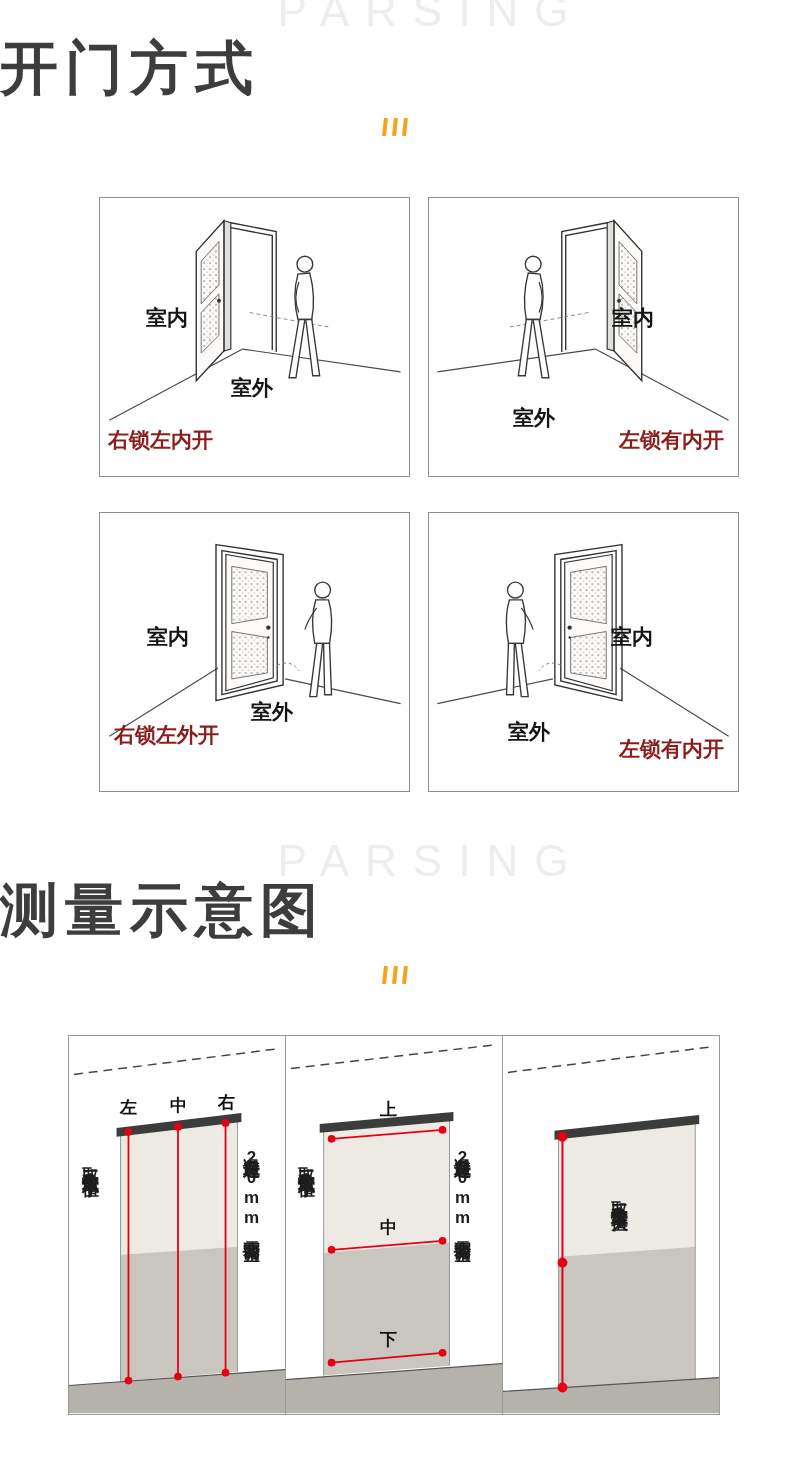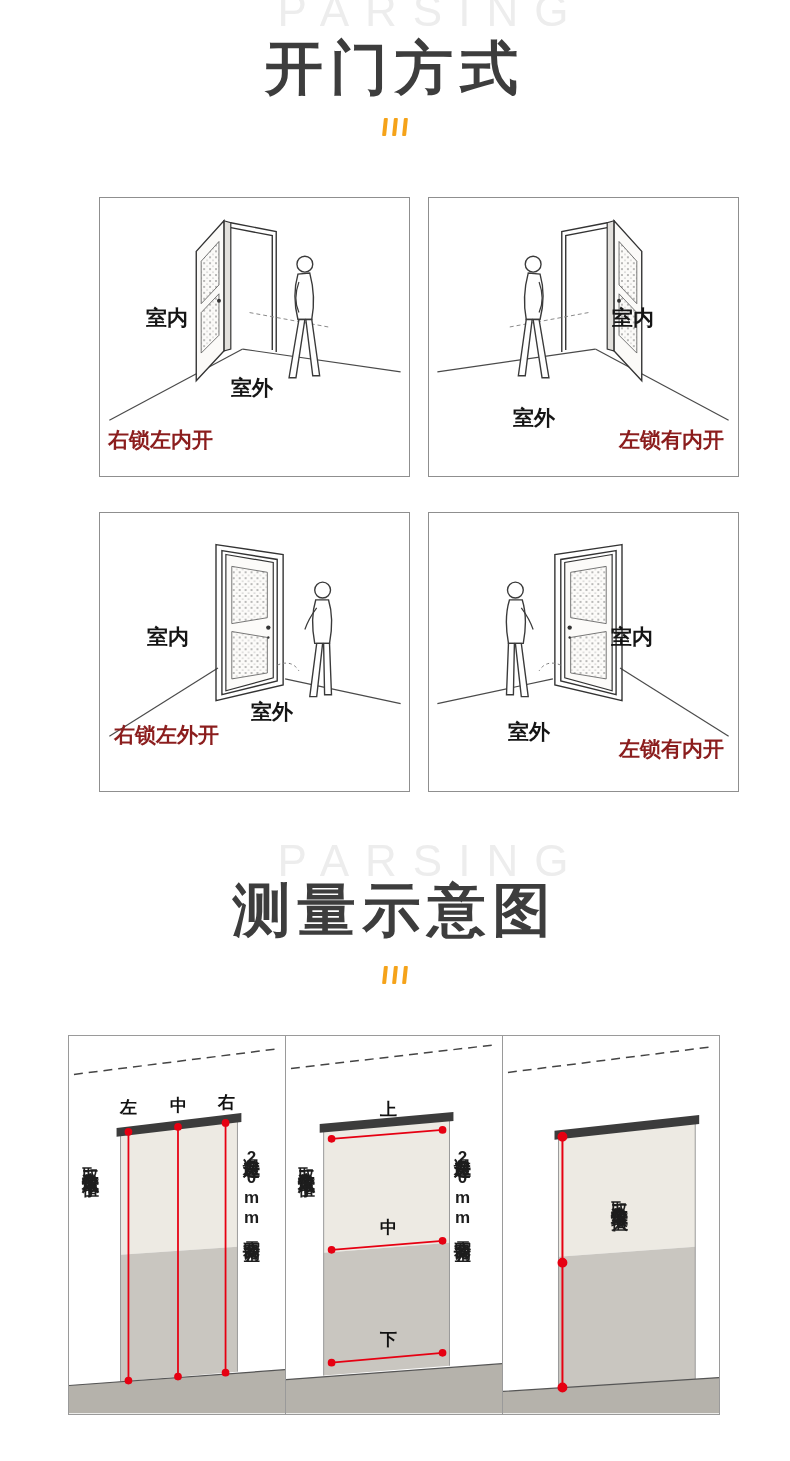--- a/index.html
+++ b/index.html
@@ -4,21 +4,21 @@
 <style>
   html,body{margin:0;padding:0;background:#fff;}
   .page{position:relative;width:790px;height:1461px;background:#fff;overflow:hidden;
         font-family:"Liberation Sans", sans-serif;}
 
   .watermark{position:absolute;width:100%;text-align:center;font-size:44px;font-weight:400;
              color:#ededed;letter-spacing:16px;z-index:0;user-select:none;padding-left:36px;}
   .wm-top{top:-14px;}
   .wm-mid{top:836px;}
 
-  .sec-title{position:absolute;width:100%;text-align:center;font-size:58px;font-weight:900;
+  .sec-title{position:absolute;width:100%;text-align:left;font-size:58px;font-weight:900;
              color:#3d3d3d;letter-spacing:7px;margin:0;z-index:1;}
   .t1{top:30px;}
   .t2{top:872px;}
 
   .ticks{position:absolute;left:50%;transform:translateX(-50%);display:flex;gap:6px;z-index:1;}
   .ticks i{display:block;width:4px;height:18px;background:#f5a31a;border-radius:1px;transform:skewX(-6deg);}
   .t1-ticks{top:118px;}
   .t2-ticks{top:966px;}
 
   

